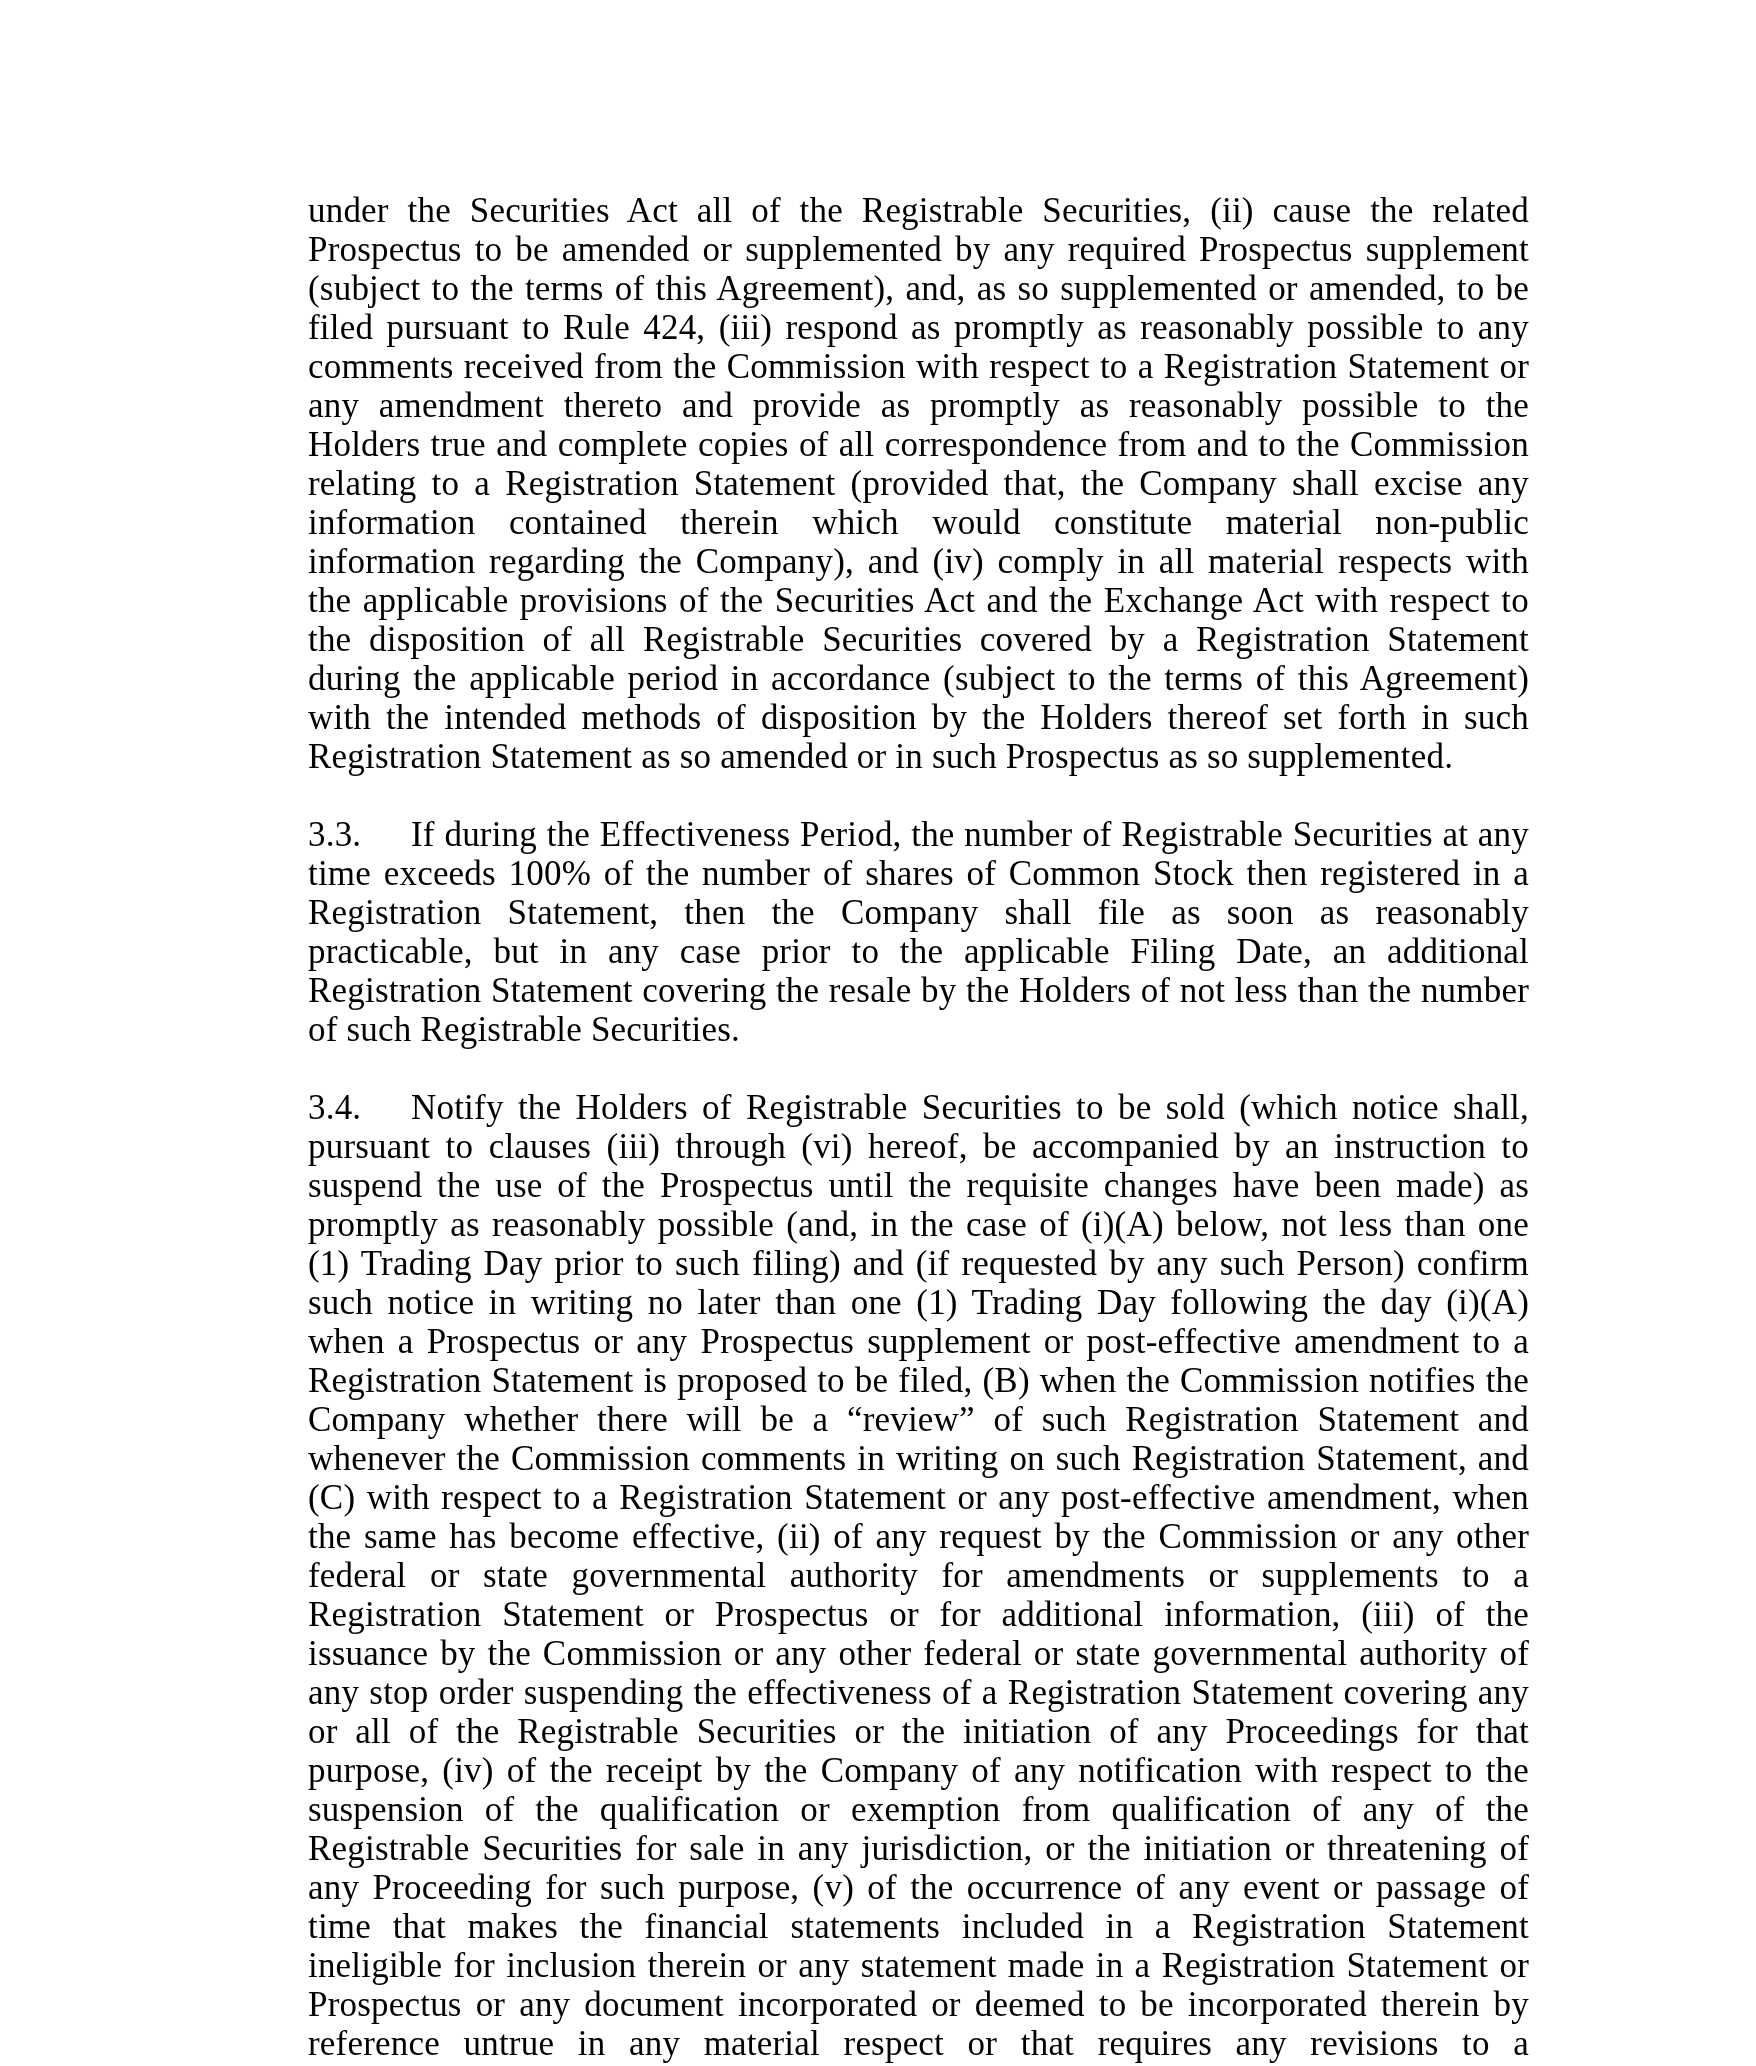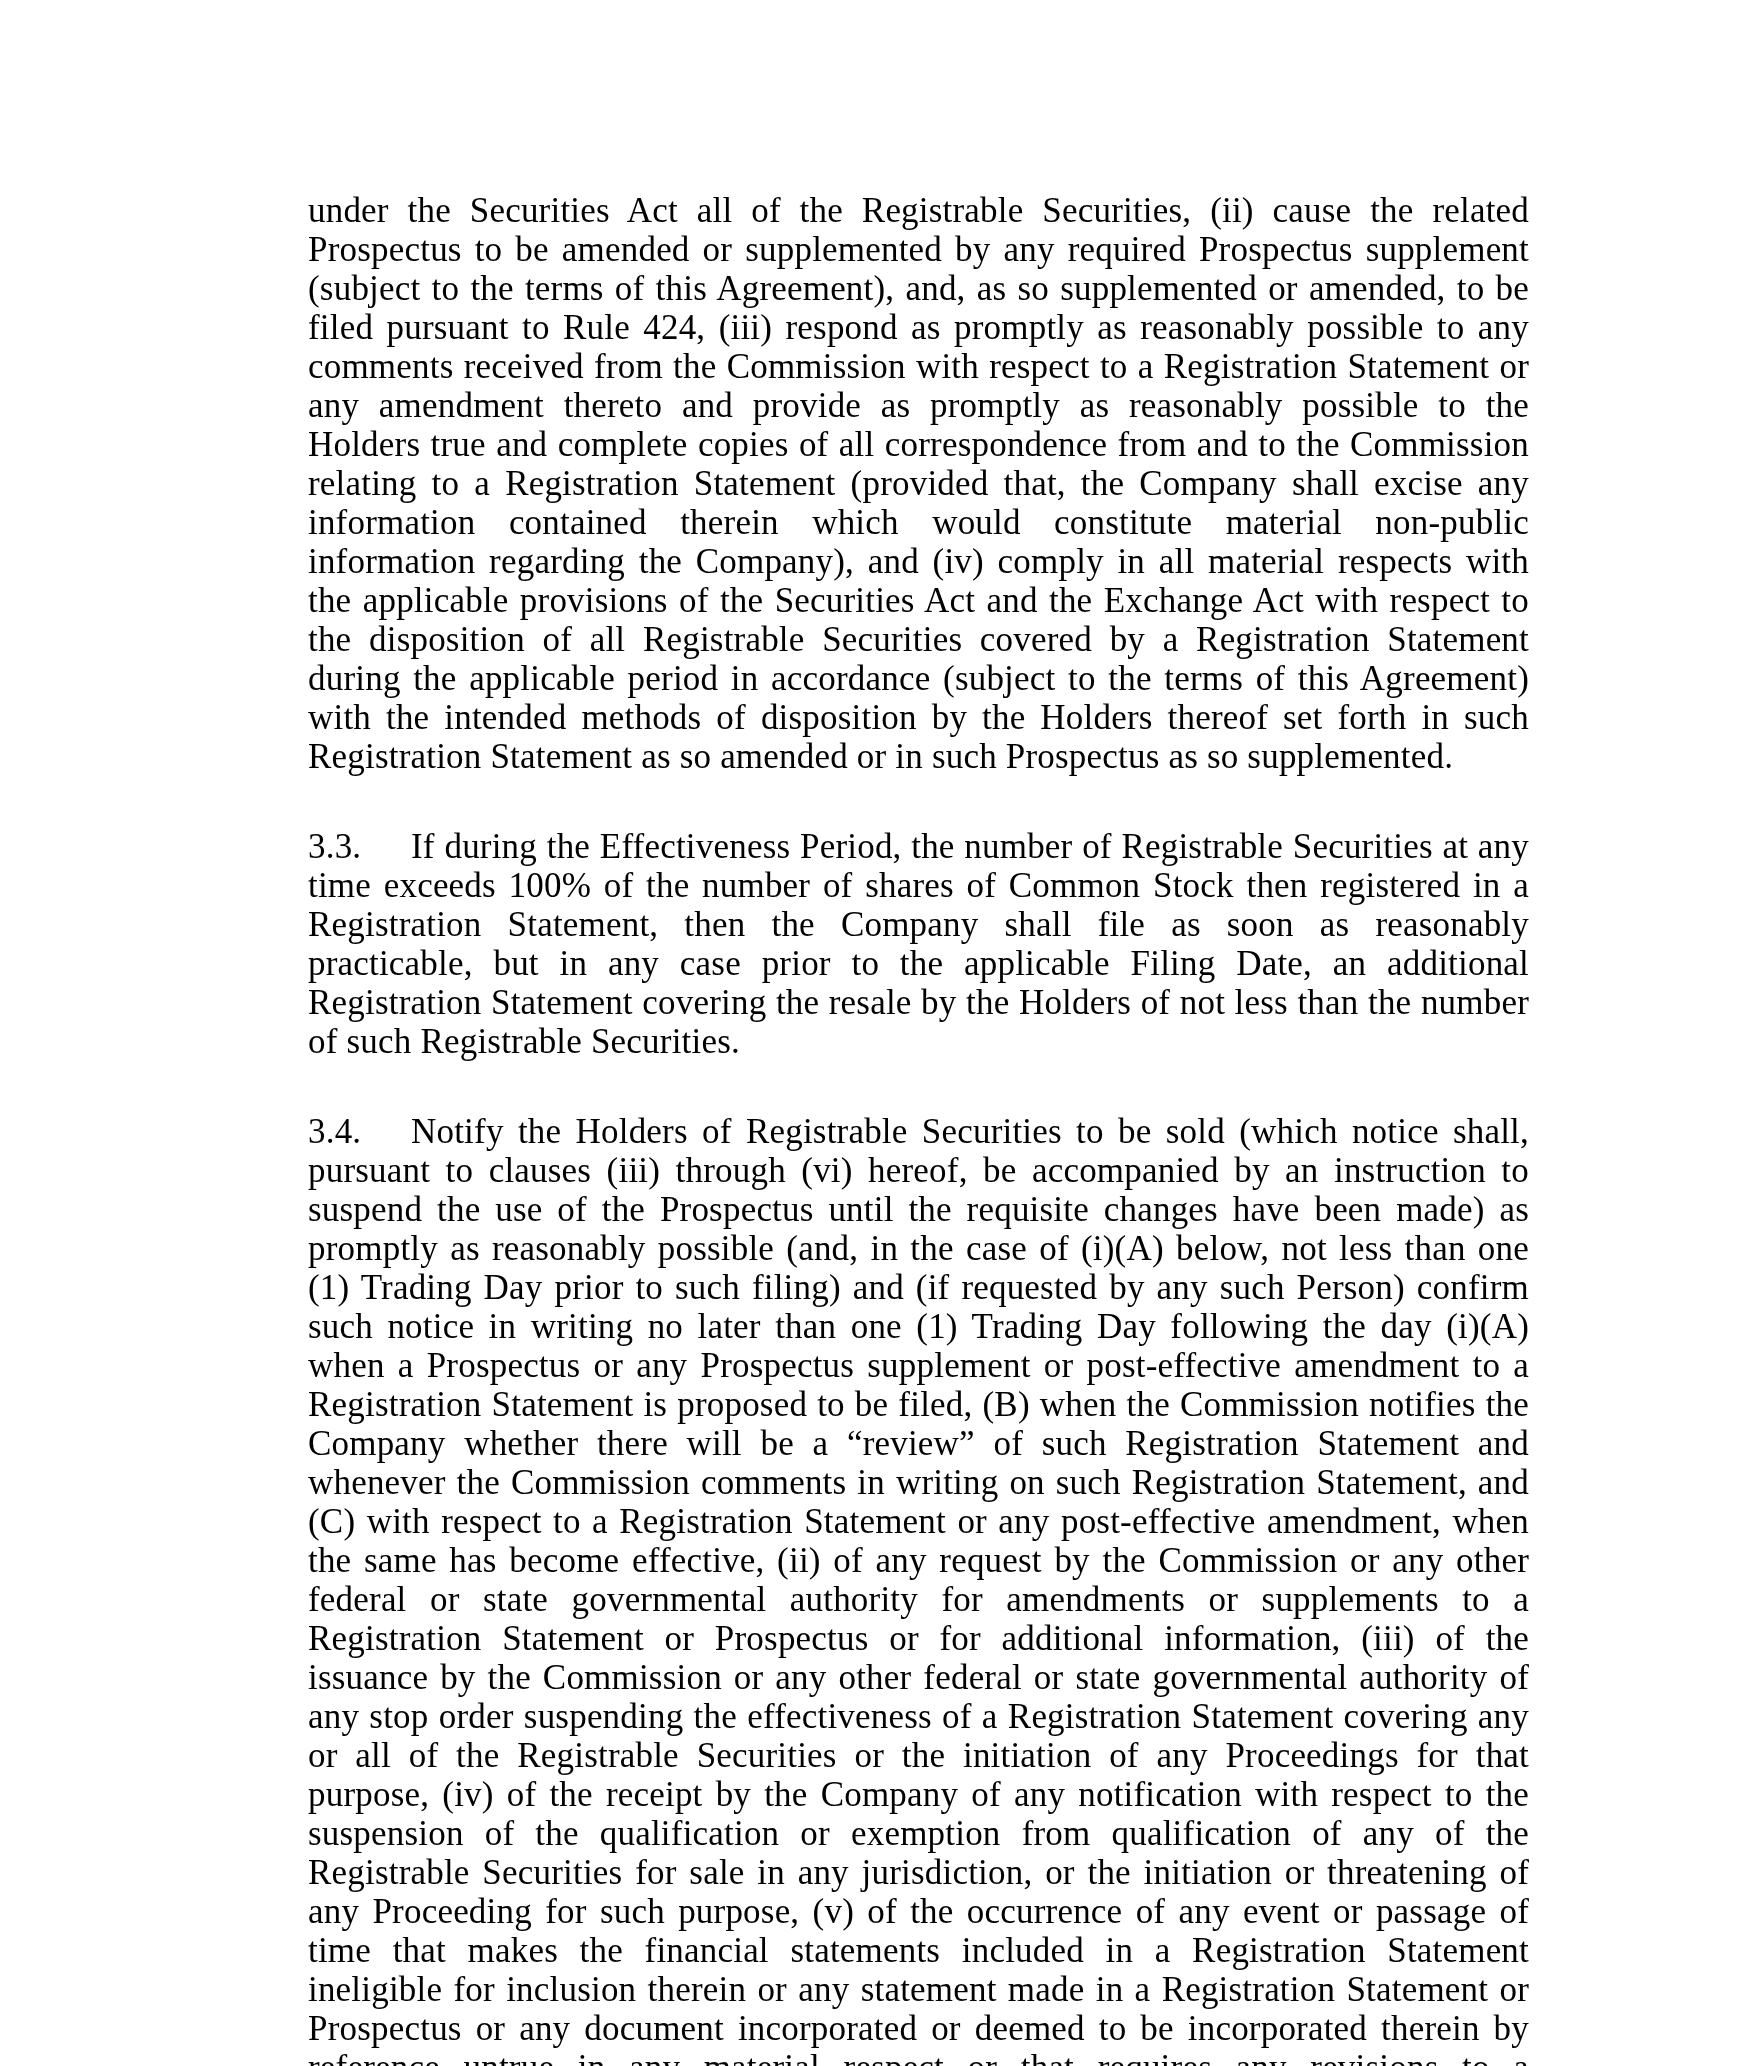--- a/index.html
+++ b/index.html
@@ -28,21 +28,20 @@
   }
   .para {
     margin: 0 0 39px 0;
   }
   .para:last-child {
     margin-bottom: 0;
   }
   .secnum {
     display: inline-block;
     width: 103px;
-    margin-top: 12px;
   }
 </style>
 </head>
 <body>
 
 <div class="page">
 
   <div class="content">
 
     <p class="para"><span>under the Securities Act all of the Registrable Securities, (ii) cause the related Prospectus to be amended or supplemented by any required Prospectus supplement (subject to the terms of this Agreement), and, as so supplemented or amended, to be filed pursuant to Rule 424, (iii) respond as promptly as reasonably possible to any comments received from the Commission with respect to a Registration Statement or any amendment thereto and provide as promptly as reasonably possible to the Holders true and complete copies of all correspondence from and to the Commission relating to a Registration Statement (provided that, the Company shall excise any information contained therein which would constitute material non-public information regarding the Company), and (iv) comply in all material respects with the applicable provisions of the Securities Act and the Exchange Act with respect to the disposition of all Registrable Securities covered by a Registration Statement during the applicable period in accordance (subject to the terms of this Agreement) with the intended methods of disposition by the Holders thereof set forth in such Registration Statement as so amended or in such Prospectus as so supplemented.</span></p>

